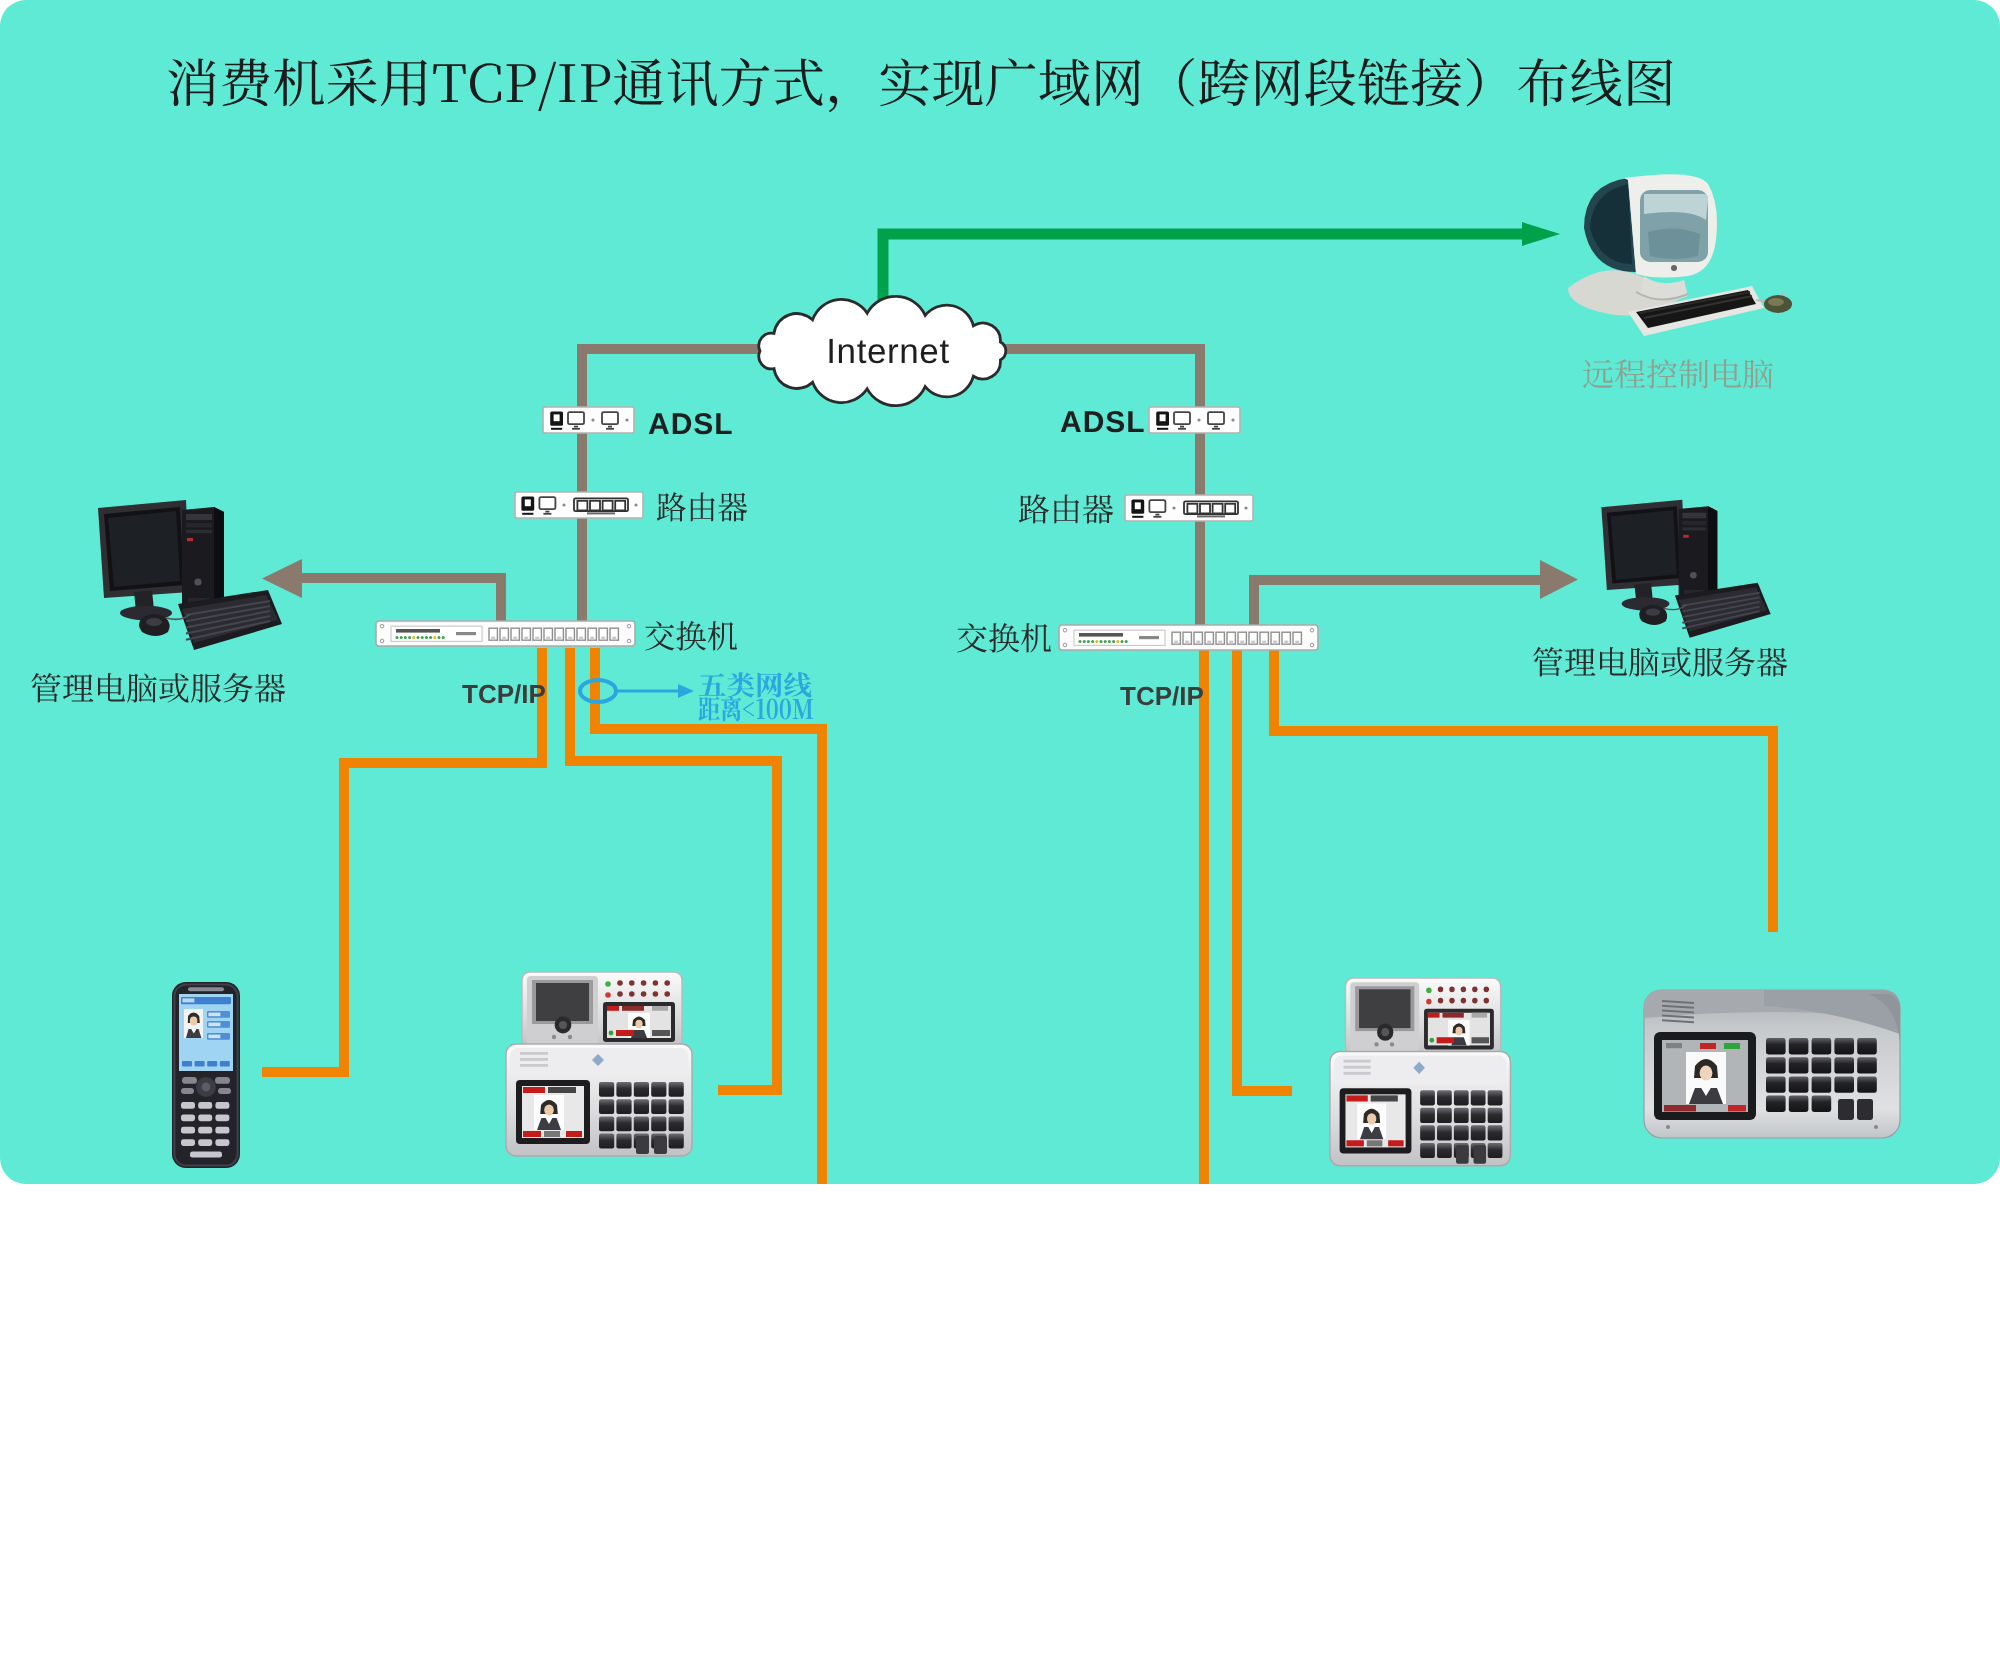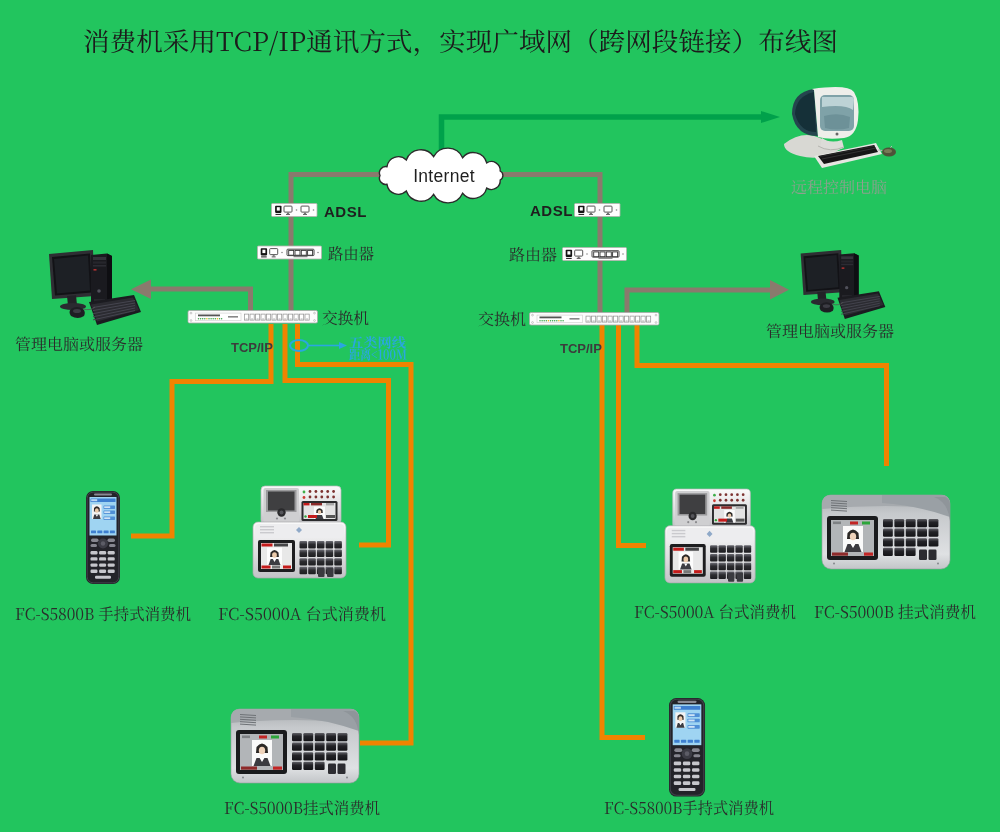--- a/index.html
+++ b/index.html
@@ -1,15 +1,15 @@
 <!DOCTYPE html>
 <html><head><meta charset="utf-8">
 <style>
 html,body{margin:0;padding:0;background:#fff;}
-#page{position:relative;width:1000px;height:832px;overflow:hidden;background:#22c55e;}
+#page{position:relative;width:1000px;height:592px;overflow:hidden;background:#5eead4;border-radius:13px;}
 </style></head>
 <body>
 <div id="page">
 <svg width="1000" height="832" viewBox="0 0 1000 832" xmlns="http://www.w3.org/2000/svg">
 <g fill="none" stroke="#8A7A6D" stroke-width="5">
 <path d="M380,174.5 H291 V311"></path>
 <path d="M502,174.5 H600 V313"></path>
 <path d="M250.5,311 V289 H150"></path>
 <path d="M627,313 V290 H771"></path>
 </g>

